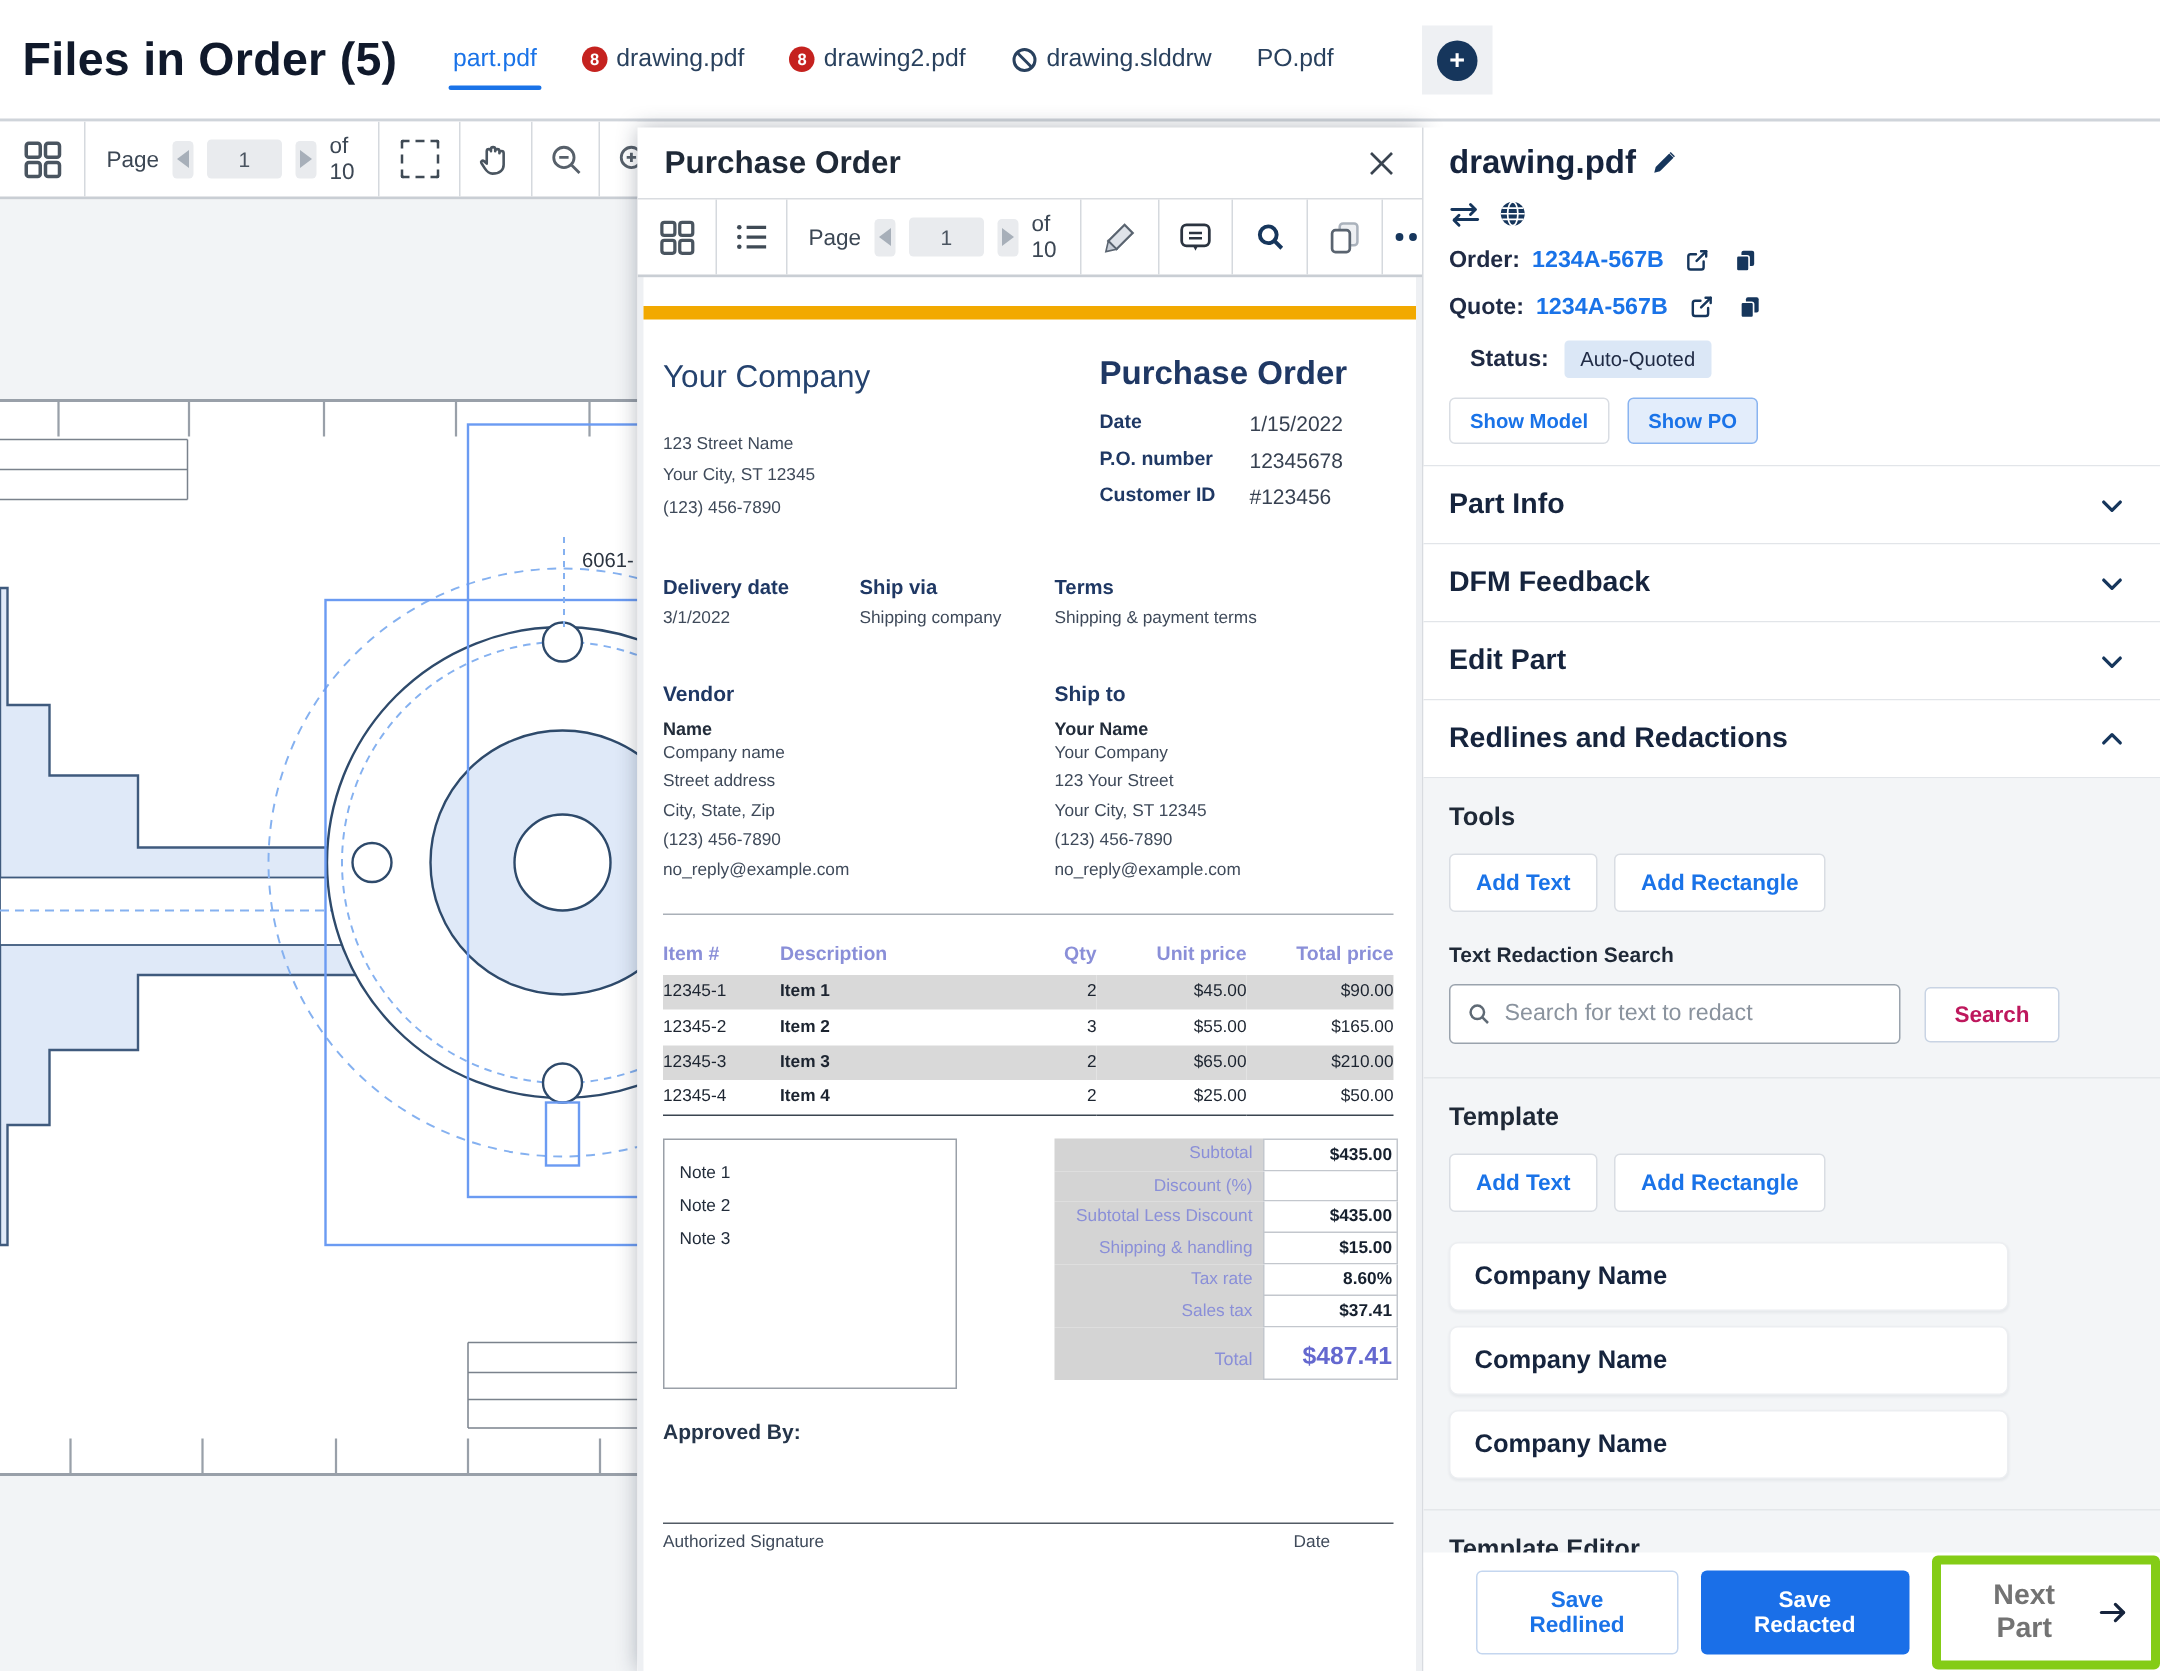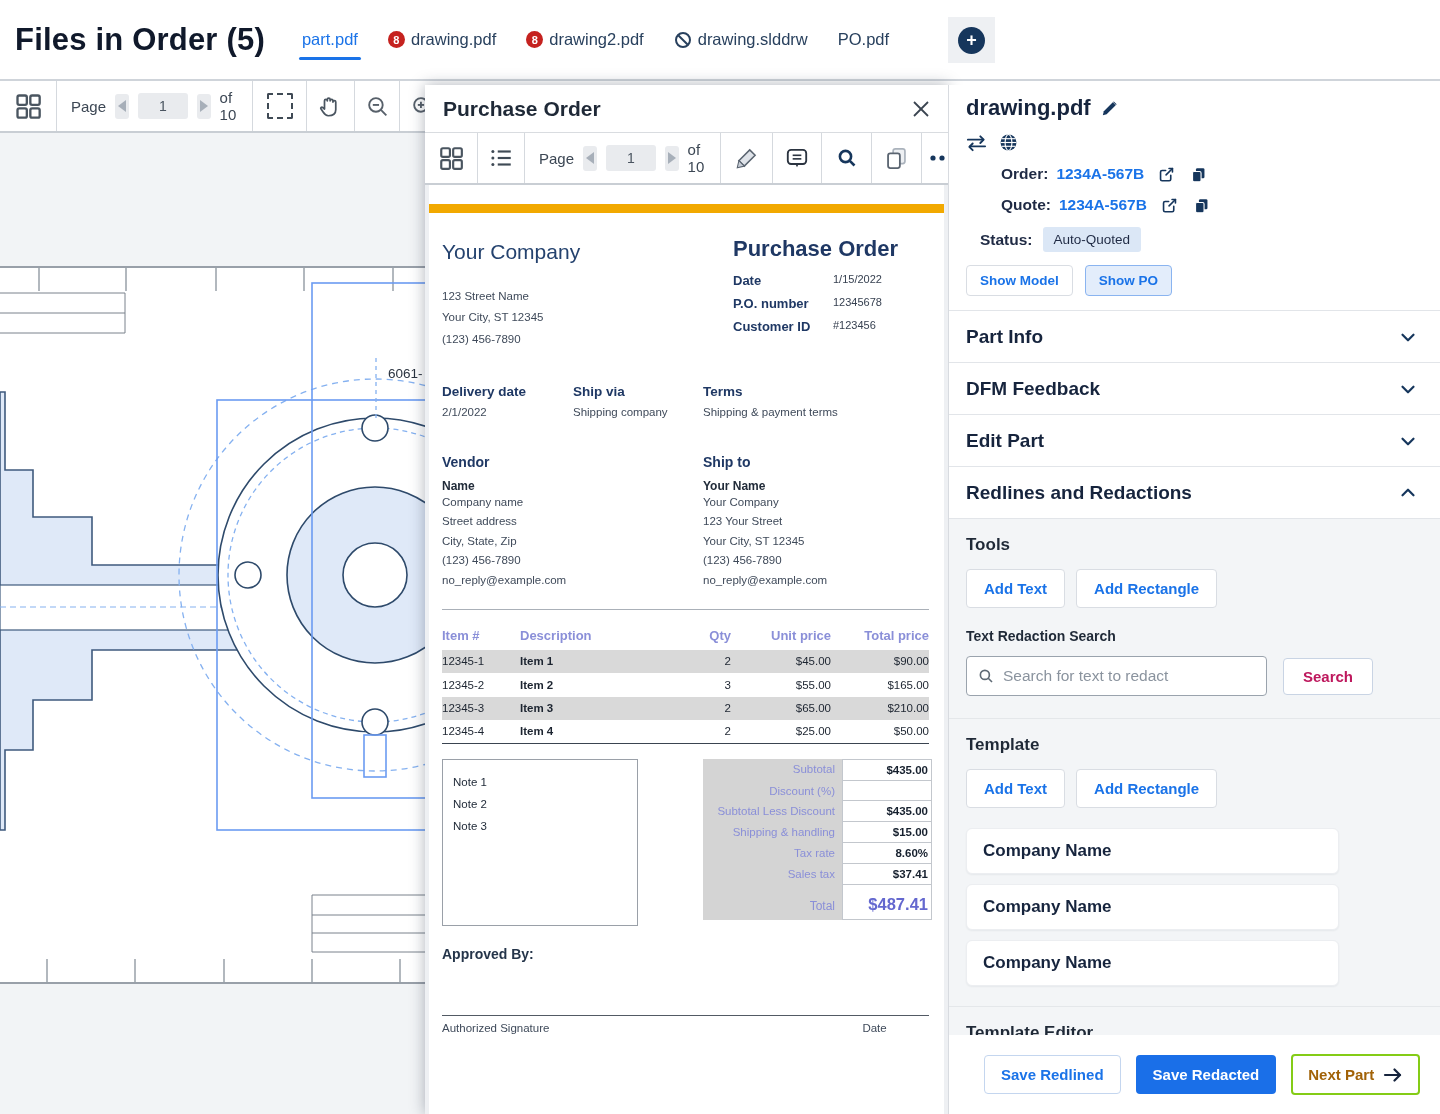--- a/index.html
+++ b/index.html
@@ -52,21 +52,21 @@
   #gold-bar { position:absolute; left:0; top:19px; width:100%; height:9px; }
   .po-content { position:absolute; left:13px; top:28px; width:487px; }
 
   .po-co-name { font-size:21px; color:#24426e; margin-top:27px; }
   .po-addr { font-size:11.5px; color:#3f4a5a; line-height:1.85; margin-top:22px; }
   .po-head-right { width:196px; }
   .po-doc-title { font-size:22px; font-weight:bold; color:#1f3864; margin-top:23px; }
   .po-meta { margin-top:8px; }
   .po-meta-row { display:grid; grid-template-columns:100px 1fr; font-size:12px; line-height:1.75; }
   .po-meta-label { font-weight:bold; color:#1f3864; font-size:13px; }
-  .po-meta-val { color:#374151; font-size:11px; }
+  .po-meta-val { color:#374151; font-size:14px; }
 
   .po-ship-row { display:flex; margin-top:34px; }
   .po-col-h { font-weight:bold; font-size:13.5px; color:#1f3864; }
   .po-col-v { font-size:11.5px; color:#3f4a5a; margin-top:7px; }
 
   .po-parties { display:flex; margin-top:36px; }
   .party-title { font-weight:bold; font-size:14px; color:#1f3864; }
   .party-name { font-weight:bold; font-size:12px; color:#222c3a; margin-top:9px; }
   .party-line { font-size:11.5px; color:#3f4a5a; line-height:1.7; }
   .po-divider { border-top:1px solid #aab0b8; margin-top:18px; }
@@ -98,21 +98,21 @@
   .sig-row { display:flex; font-size:11.5px; color:#3f4a5a; margin-top:6px; }
   .sig-row span:last-child { margin-left:313px; }
 
   
   #sidebar { position:absolute; left:948px; top:85px; width:492px; height:1029px; background:#fff;
     border-left:1px solid #d8dbe0; }
   #sb-top { padding:10px 0 0 17px; }
   #sb-title-row { display:flex; align-items:center; gap:9px; }
   #sb-title { font-size:22px; font-weight:bold; color:#16243d; }
   #sb-icons { display:flex; gap:12px; margin-top:12px; align-items:center; }
-  .sb-ref { display:flex; align-items:flex-end; gap:8px; margin-top:13px; font-size:15.5px;margin-left:35px; }
+  .sb-ref { display:flex; align-items:flex-start; gap:8px; margin-top:13px; font-size:15.5px; }
   .sb-ref-label { font-weight:bold; color:#1f2a44; }
   .sb-link { color:#1a73e8; font-weight:bold; text-decoration:none; }
   #sb-status { display:flex; align-items:center; gap:10px; margin-top:13px; margin-left:14px; }
   #status-label { font-weight:bold; font-size:15.5px; color:#1f2a44; }
   #status-badge { background:#dbe7f6; color:#1f2a44; font-size:13.5px; padding:5px 11px; border-radius:3px; }
   #sb-buttons { display:flex; gap:12px; margin-top:13px; }
   .btn { font-family:inherit; font-size:13.5px; font-weight:bold; border-radius:4px; cursor:pointer; }
   .btn-light { background:#fff; color:#1a73e8; border:1px solid #d9dde3; padding:7px 13px; }
   .btn-selected { background:#e3edfb; color:#1a73e8; border:1px solid #8ab4f0; padding:7px 13px; }
 
@@ -136,22 +136,22 @@
   .panel-div { border-top:1px solid #e4e7ea; margin:0 -17px 16px -17px; }
   .tpl-card { background:#fff; border-radius:6px; border:1px solid #eceef1;
     box-shadow:0 1px 2px rgba(20,30,50,.06); width:373px; height:46px; display:flex; align-items:center;
     padding:0 16px; font-size:17px; font-weight:bold; color:#16243d; margin-bottom:10px; }
   #sb-bottom { position:absolute; left:0; bottom:0; width:100%; height:79px; background:#fff;
     display:flex; align-items:center; gap:15px; padding-left:35px; }
   .btn-save-red { background:#fff; color:#1a73e8; border:1px solid #c4d6ef; padding:10px 16px;
     font-size:15px; font-weight:bold; border-radius:4px; font-family:inherit; }
   .btn-primary { background:#1a6fe8; color:#fff; border:none; padding:11px 17px;
     font-size:15px; font-weight:bold; border-radius:4px; font-family:inherit; }
-  .btn-next { background:#fff; color:#a16207; border:2px solid #84cc16; padding:10px 15px;
-    font-size:15px; font-weight:bold; border-radius:4px; font-family:inherit;
+  .btn-next { background:#fff; color:#737373; border:6px solid #84cc16; padding:10px 15px;
+    font-size:19px; font-weight:bold; border-radius:4px; font-family:inherit;
     display:flex; align-items:center; gap:9px; }
   svg { display:block; }
 </style>
 </head>
 <body>
 
 <div id="app-header">
   <div id="app-title">Files in Order (5)</div>
   <div id="tabbar">
     <div class="tab active">
@@ -407,21 +407,21 @@
                   <span class="po-meta-label">Customer ID</span>
                   <span class="po-meta-val">#123456</span>
                 </div>
             </div>
           </div>
         </div>
 
         <div class="po-ship-row">
           <div style="width:131px">
               <div class="po-col-h">Delivery date</div>
-              <div class="po-col-v">2/1/2022</div>
+              <div class="po-col-v">3/1/2022</div>
             </div>
           <div style="width:130px">
               <div class="po-col-h">Ship via</div>
               <div class="po-col-v">Shipping company</div>
             </div>
           <div>
               <div class="po-col-h">Terms</div>
               <div class="po-col-v">Shipping &amp; payment terms</div>
             </div>
         </div>

